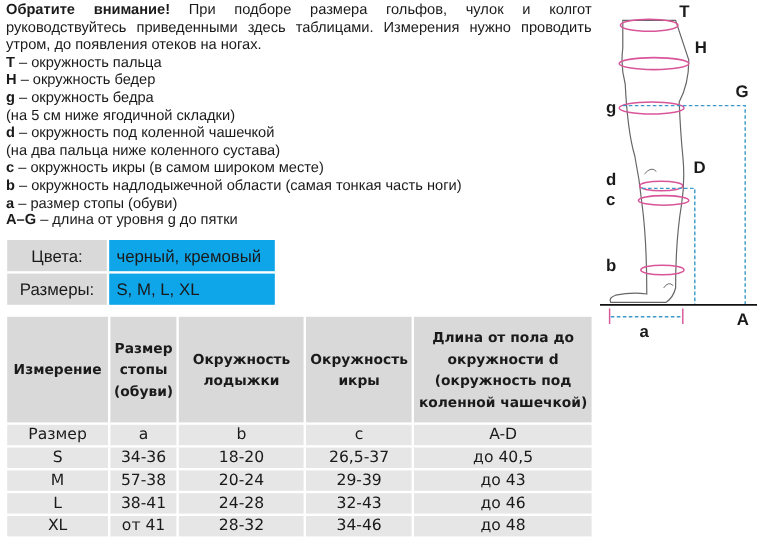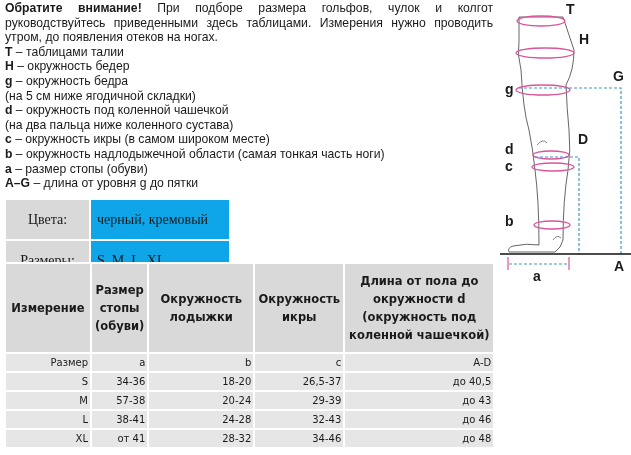--- a/index.html
+++ b/index.html
@@ -13,48 +13,48 @@
   }
   .intro p.notice { text-align: justify; text-align-last: left; }
   .intro b { font-weight: bold; }
   .legend-line { white-space: nowrap; }
   .legend-line b { font-weight: bold; }
 
   .props {
     position: absolute; left: 4px; top: 198px; border-collapse: separate; border-spacing: 2px;
     font-size: 14px;
   }
-  .props td { height: 39px; padding: 0 6px; font-family: Liberation Serif, serif; }
+  .props td { height: 26px; padding: 0 6px; }
   .props td.k { background: #d9d9d9; text-align: center; width: 83px; }
   .props td.v { background: #0ea5e9; width: 138px; }
 
   .sizes {
     position: absolute; left: 4px; top: 262px; border-collapse: collapse;
     font-family: "DejaVu Sans", sans-serif;
   }
   .sizes th {
     background: #d9d9d9; font-size: 11.5px; font-weight: bold; line-height: 18px;
     border: 2px solid #ffffff; height: 90px; text-align: center; padding: 0 3px;
   }
   .sizes td {
-    background: #e6e6e6; font-size: 10px; text-align: right; height: 19px;
+    background: #e6e6e6; font-size: 13px; text-align: center; height: 19px;
     border: 2px solid #ffffff; padding: 0 2px;
   }
   .c1 { width: 86px; } .c2 { width: 44px; } .c3 { width: 106px; } .c4 { width: 90px; } .c5 { width: 150px; }
 
   .diagram { position: absolute; left: 495px; top: 0; width: 136px; height: 290px; }
   .diagram .lbl { position: absolute; font-weight: bold; font-size: 14px; font-family: "Liberation Sans", sans-serif; }
 </style>
 </head>
 <body>
 
 <div class="intro">
   <p class="notice"><b>Обратите внимание!</b><span> При подборе размера гольфов, чулок и колгот руководствуйтесь приведенными здесь таблицами. Измерения нужно проводить утром, до появления отеков на ногах.</span></p>
   <div>
-    <div class="legend-line"><b>T</b><span> – таблицами талии</span></div>
+    <div class="legend-line"><b>T</b><span> – окружность пальца</span></div>
     <div class="legend-line"><b>H</b><span> – окружность бедер</span></div>
     <div class="legend-line"><b>g</b><span> – окружность бедра</span></div>
     <div class="legend-line"><b></b><span>(на 5 см ниже ягодичной складки)</span></div>
     <div class="legend-line"><b>d</b><span> – окружность под коленной чашечкой</span></div>
     <div class="legend-line"><b></b><span>(на два пальца ниже коленного сустава)</span></div>
     <div class="legend-line"><b>c</b><span> – окружность икры (в самом широком месте)</span></div>
     <div class="legend-line"><b>b</b><span> – окружность надлодыжечной области (самая тонкая часть ноги)</span></div>
     <div class="legend-line"><b>a</b><span> – размер стопы (обуви)</span></div>
     <div class="legend-line"><b>A–G</b><span> – длина от уровня g до пятки</span></div>
   </div>

